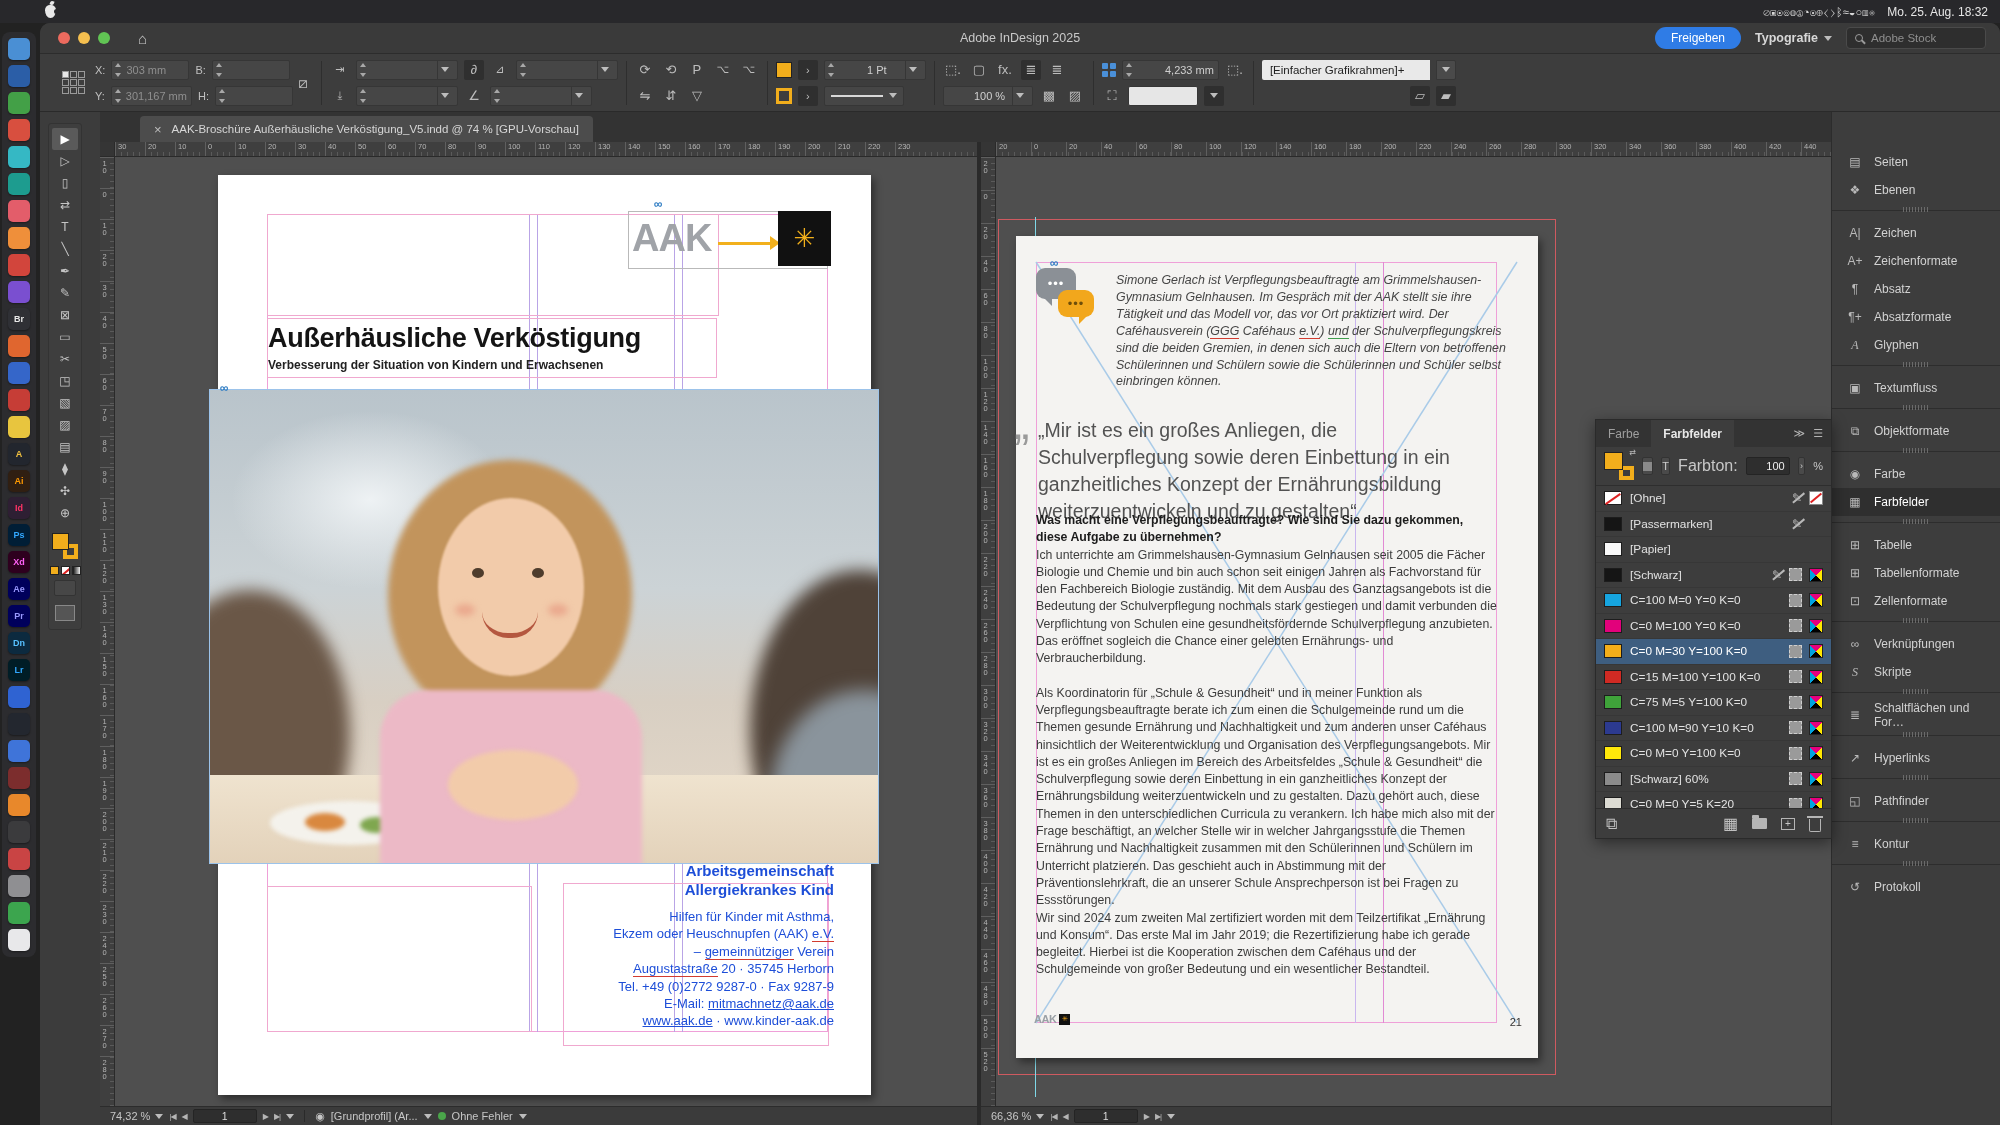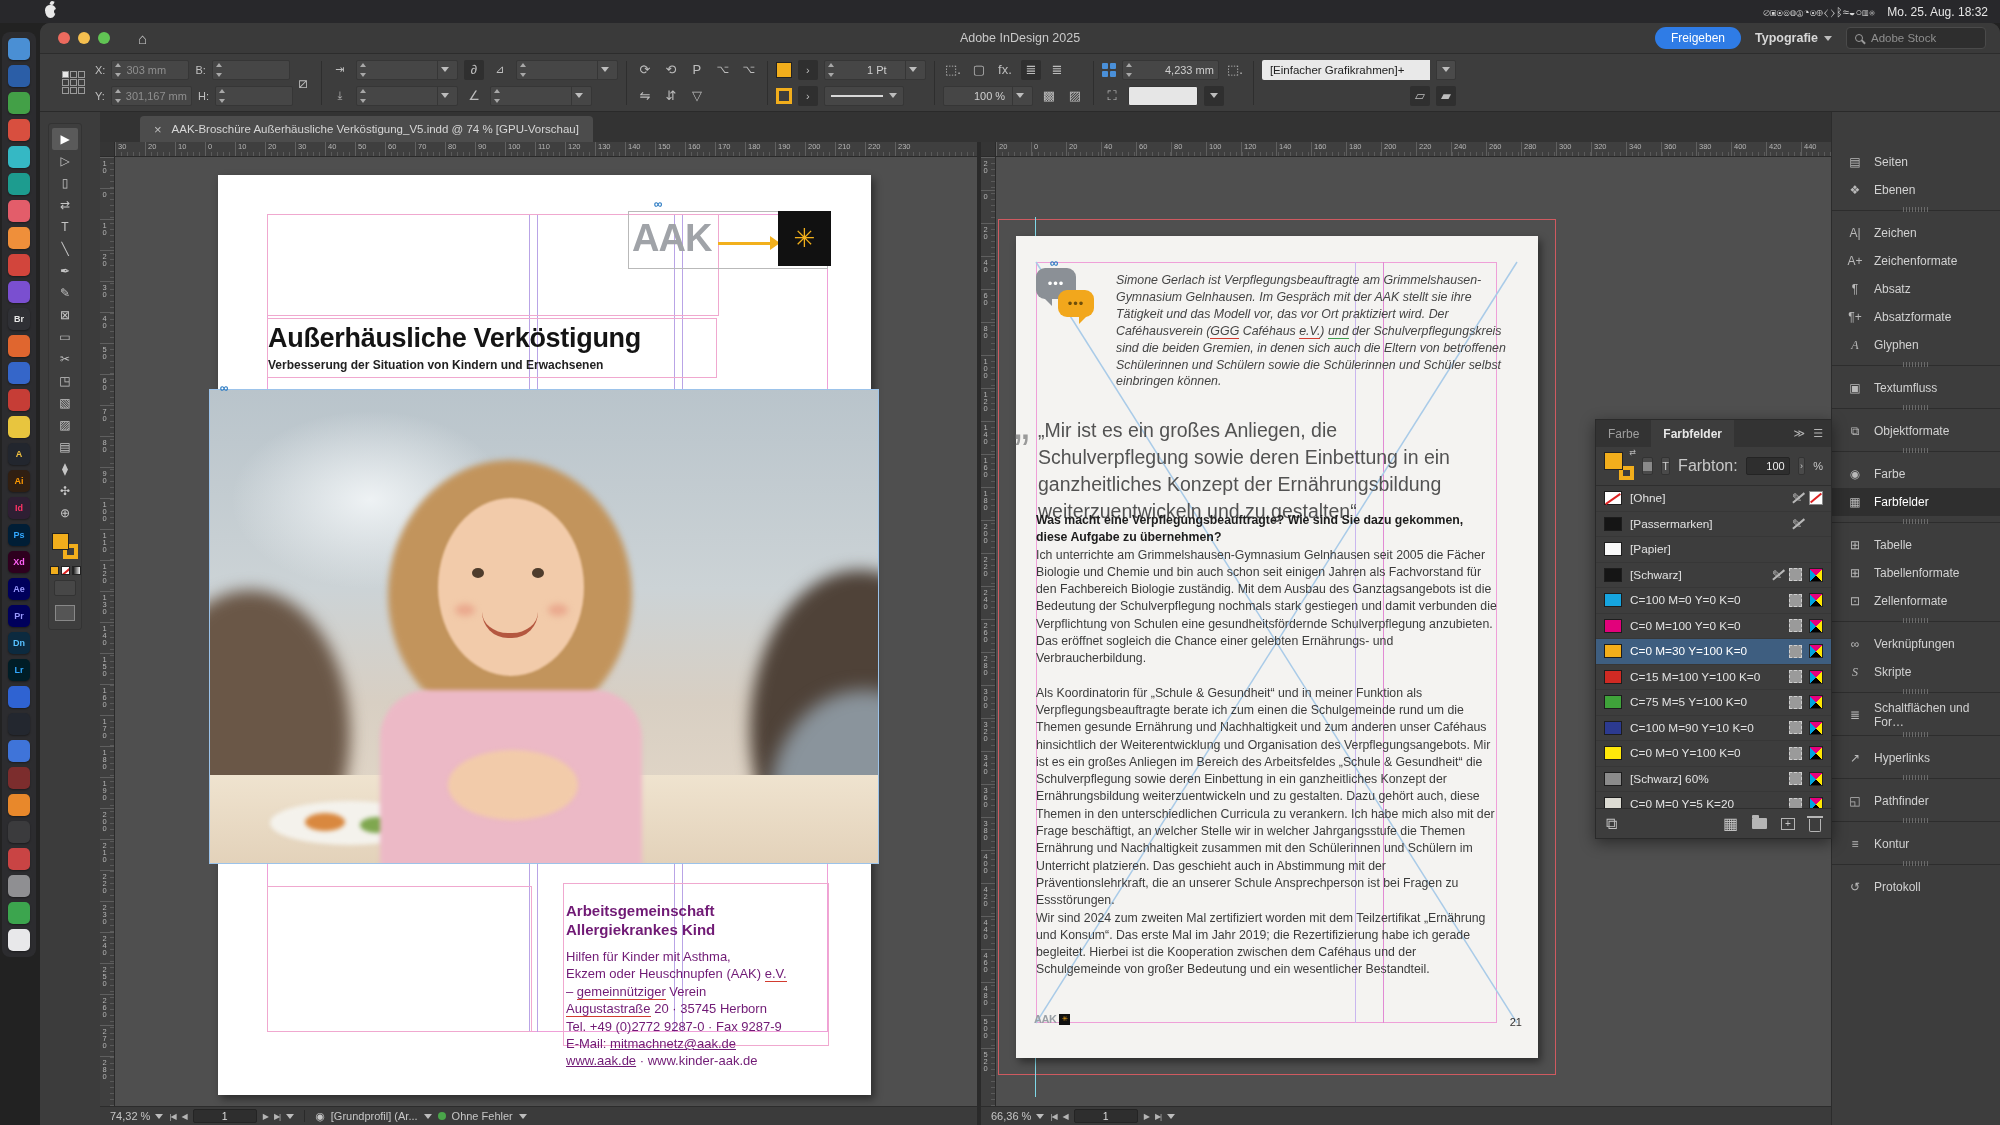--- a/index.html
+++ b/index.html
@@ -120,21 +120,21 @@
   
   .lp-title{position:absolute;left:50px;top:148px;font-size:27px;font-weight:bold;color:#141414;letter-spacing:-.3px;}
   .lp-sub{position:absolute;left:50px;top:183px;font-size:12px;font-weight:bold;color:#222;}
   .logo{position:absolute;left:408px;top:36px;width:205px;height:58px;}
   .logo .aak{position:absolute;left:6px;top:6px;font-size:38px;font-weight:bold;color:#a0a3a8;letter-spacing:-1px;}
   .logo .arrowline{position:absolute;left:92px;top:31px;width:56px;height:3px;background:#f2b01c;}
   .logo .arrowhead{position:absolute;left:144px;top:25px;width:0;height:0;border-top:7px solid transparent;border-bottom:7px solid transparent;border-left:10px solid #f2b01c;}
   .logo .box{position:absolute;right:0;top:0;width:53px;height:55px;background:#111;display:flex;align-items:center;justify-content:center;color:#f2b01c;font-size:26px;}
   .photo{position:absolute;left:-9px;top:214px;width:670px;height:475px;overflow:hidden;border:1px solid #9cc3ea;background:linear-gradient(180deg,#b9c4cb 0%,#ccd3d6 42%,#d8cfc3 66%,#e7dac9 100%);}
   .ph{position:absolute;border-radius:50%;}
-  .contact{position:absolute;left:348px;top:726px;width:268px;color:#701a75;}
+  .contact{position:absolute;left:348px;top:686px;width:268px;color:#1d4ed8;text-align:right;}
   .contact .h{font-size:15px;font-weight:bold;line-height:19px;}
   .contact .lines{margin-top:9px;font-size:13px;line-height:17.4px;}
   .u-red{border-bottom:1.5px solid #d23b2f;}
   .u-green{border-bottom:1.5px solid #3f9e4d;}
   .u-link{text-decoration:underline;}
 
   
   .rp{font-size:12.3px;color:#3c3c3c;}
   .bubbles{position:absolute;left:20px;top:32px;width:70px;height:64px;}
   .bub1{position:absolute;left:0;top:0;width:40px;height:31px;background:#8b9096;border-radius:9px;color:#fff;display:flex;align-items:center;justify-content:center;font-size:13px;letter-spacing:1px;}

